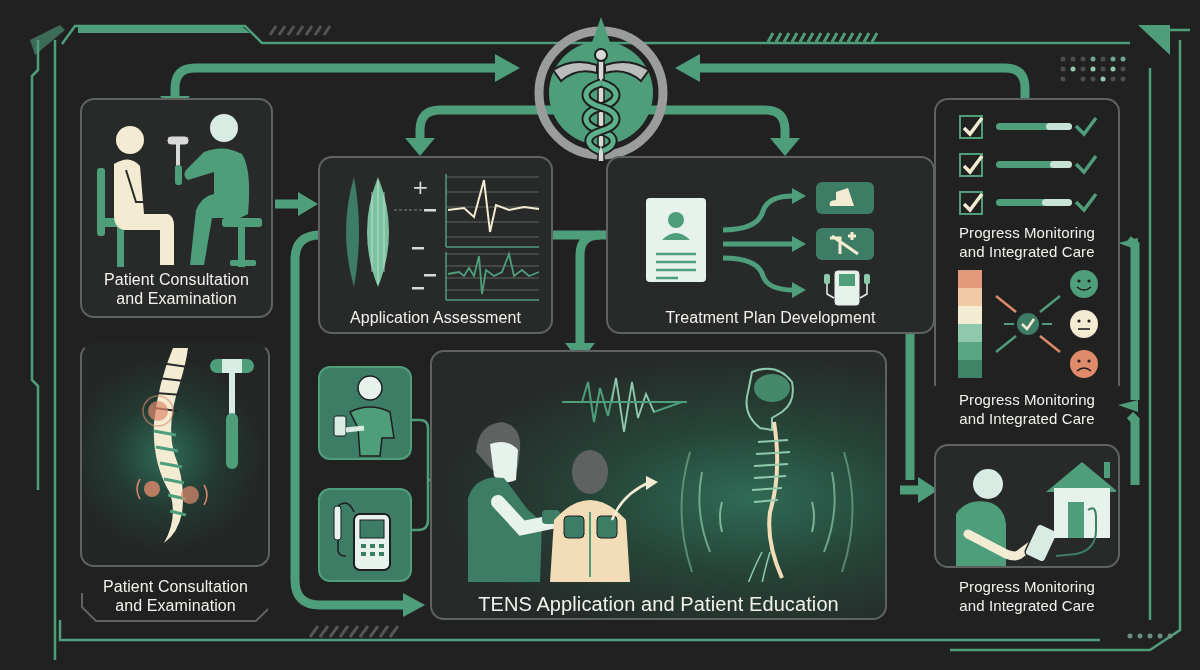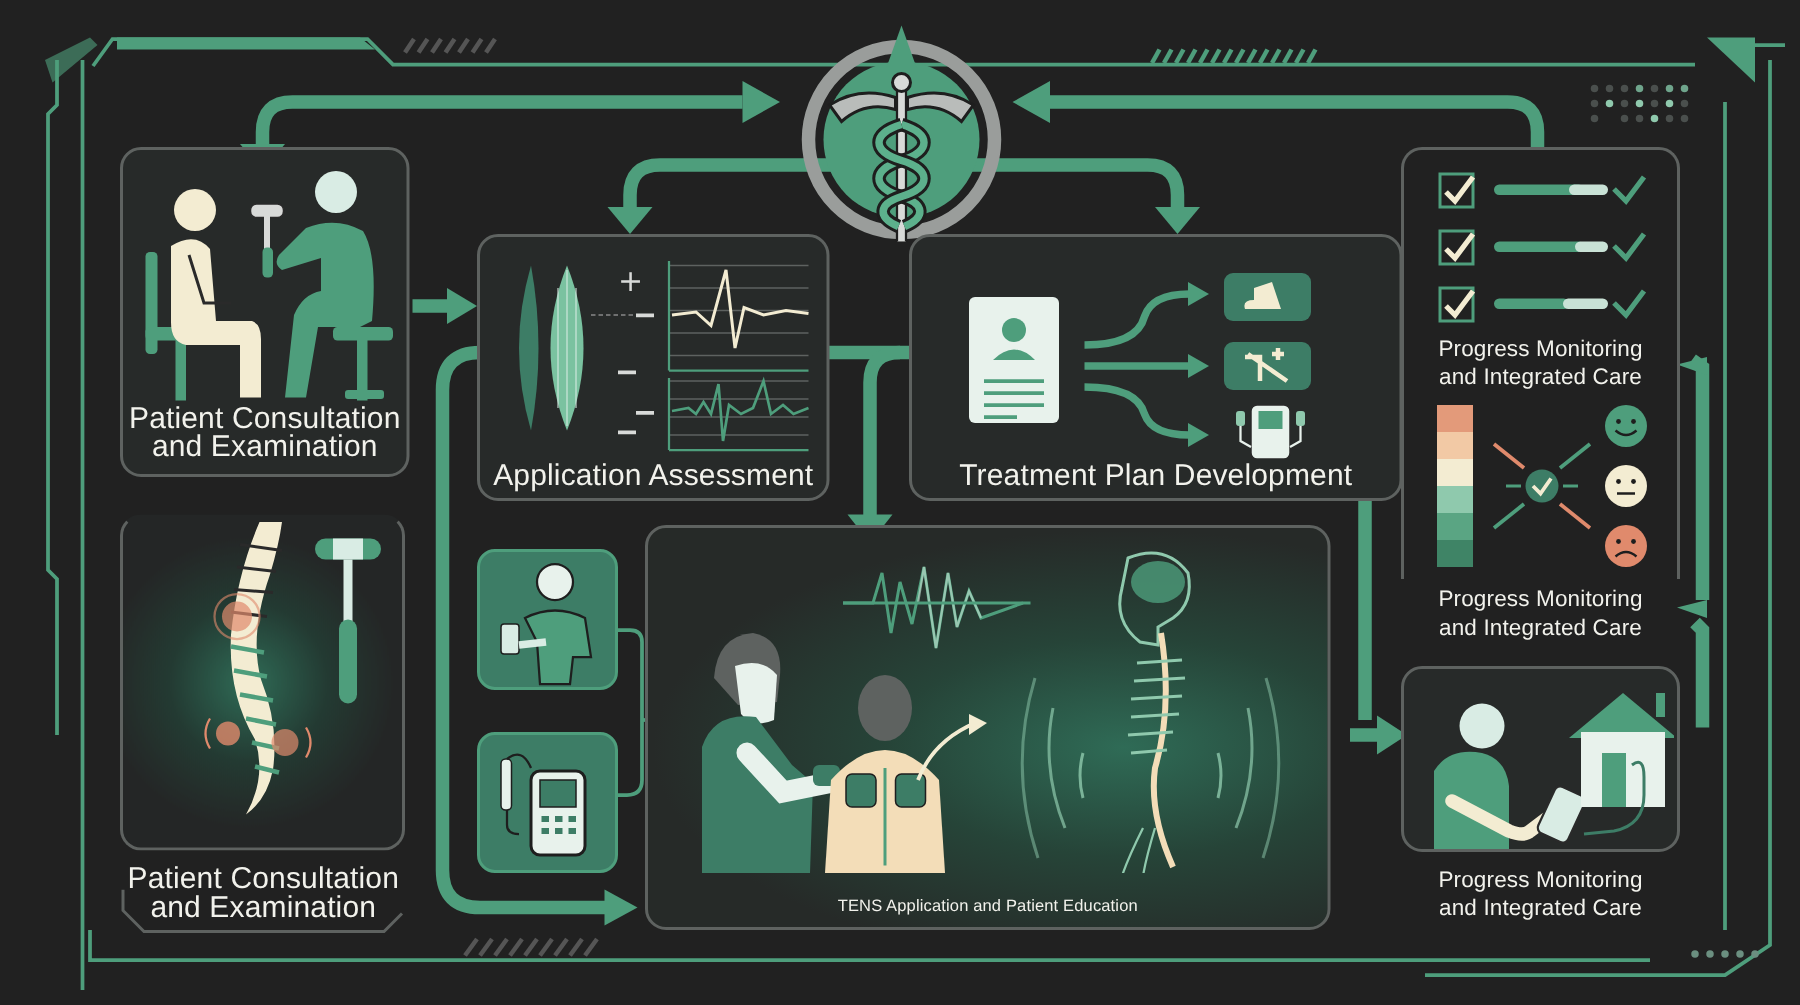--- a/index.html
+++ b/index.html
@@ -1,20 +1,20 @@
 <!DOCTYPE html>
 <html><head>
 <meta charset="utf-8">
 <style>
   html,body{margin:0;padding:0;}
   body{width:1200px;height:670px;background:#212121;overflow:hidden;position:relative;font-family:"Liberation Sans",sans-serif;color:#f0f0ea;}
   .abs{position:absolute;}
   svg.layer{position:absolute;left:0;top:0;}
   .panel{position:absolute;border:2px solid #5e6260;border-radius:14px;background:#272a29;box-sizing:border-box;}
-  .label{position:absolute;text-align:center;font-size:20px;line-height:19px;color:#f2f2ec;width:100%;left:0;letter-spacing:0.1px;}
+  .label{position:absolute;text-align:center;font-size:16px;line-height:19px;color:#f2f2ec;width:100%;left:0;letter-spacing:0.1px;}
 </style>
 </head>
 <body>
 
 <svg class="layer" width="1200" height="670">
 
   <g fill="none" stroke="#4e9e7c" stroke-width="2.5">
     <path d="M62 44 L75 26 L245 26 L262 43 L1130 43"></path>
     <path d="M55 40 L55 660"></path>
     <path d="M38 40 L38 70 L32 76 L32 380 L38 386 L38 490"></path>
@@ -485,14 +485,14 @@
         <line x1="326" y1="90" x2="356" y2="88"></line>
           <line x1="324" y1="102" x2="358" y2="100"></line>
           <line x1="322" y1="114" x2="356" y2="112"></line>
           <line x1="322" y1="126" x2="354" y2="124"></line>
           <line x1="320" y1="138" x2="350" y2="136"></line>
           <line x1="322" y1="150" x2="346" y2="148"></line>
       </g>
       <path d="M330 200 Q320 220 316 232 M338 200 Q332 220 330 232" fill="none" stroke="#8fc9ad" stroke-width="1.5"></path>
     </g>
   </svg>
-  <div class="label" style="top:243px;font-size:11px;">TENS Application and Patient Education</div>
+  <div class="label" style="top:243px;font-size:20px;">TENS Application and Patient Education</div>
 </div>
 
 </body></html>

